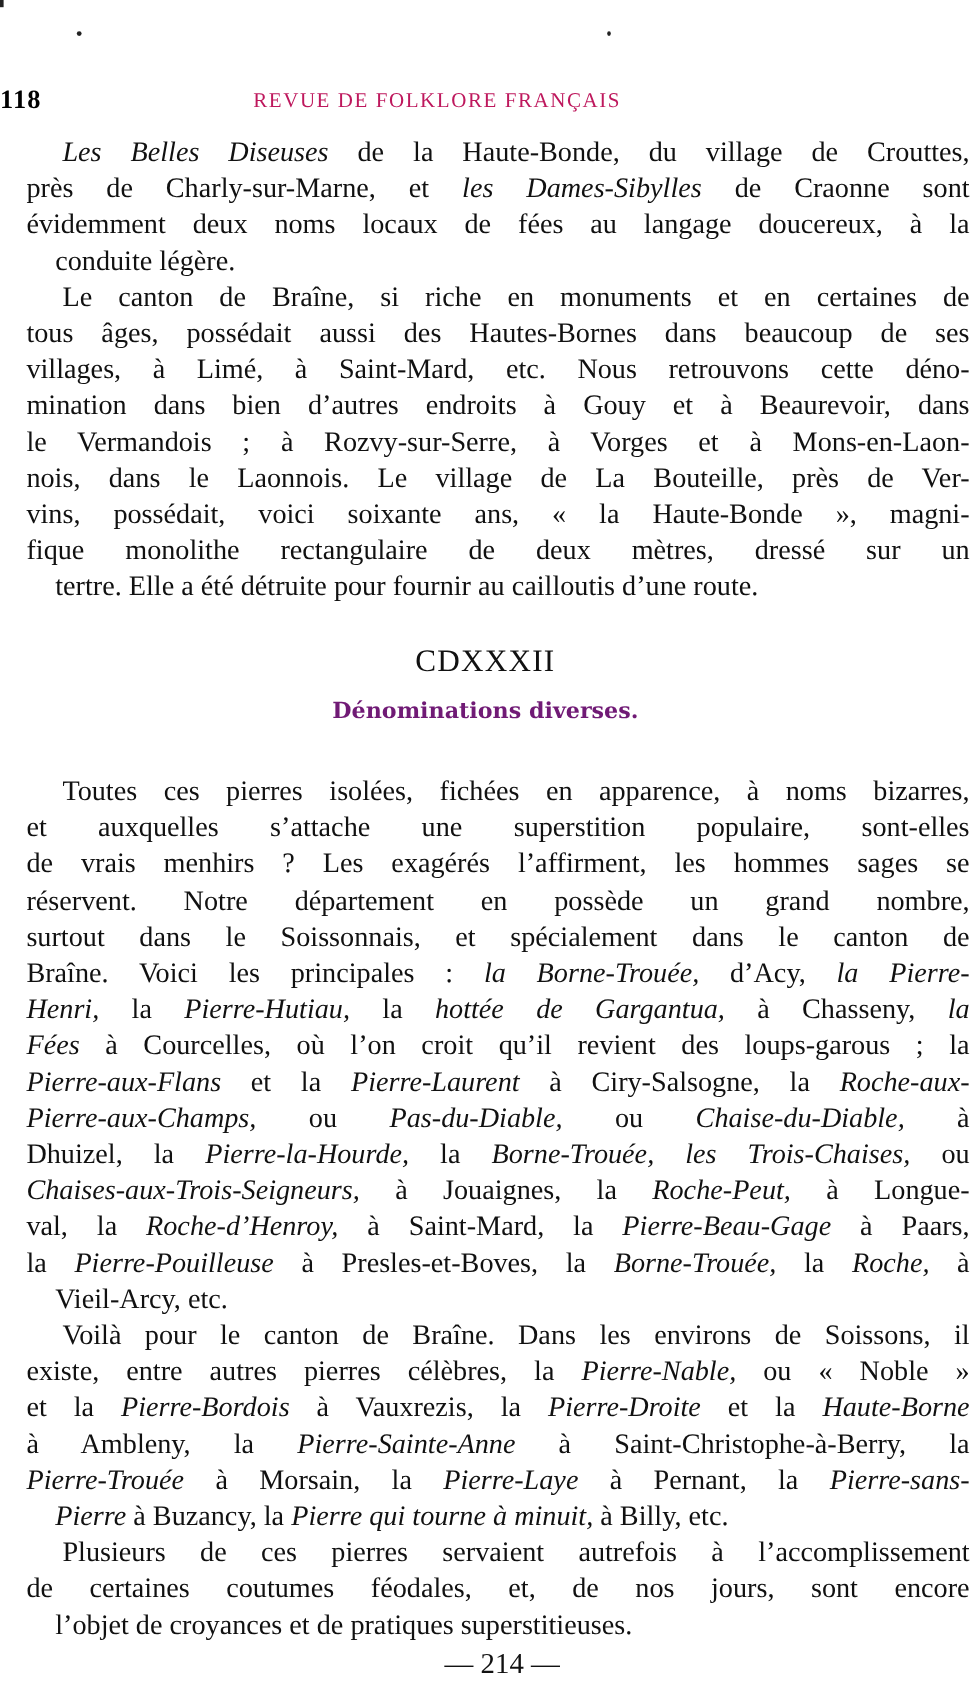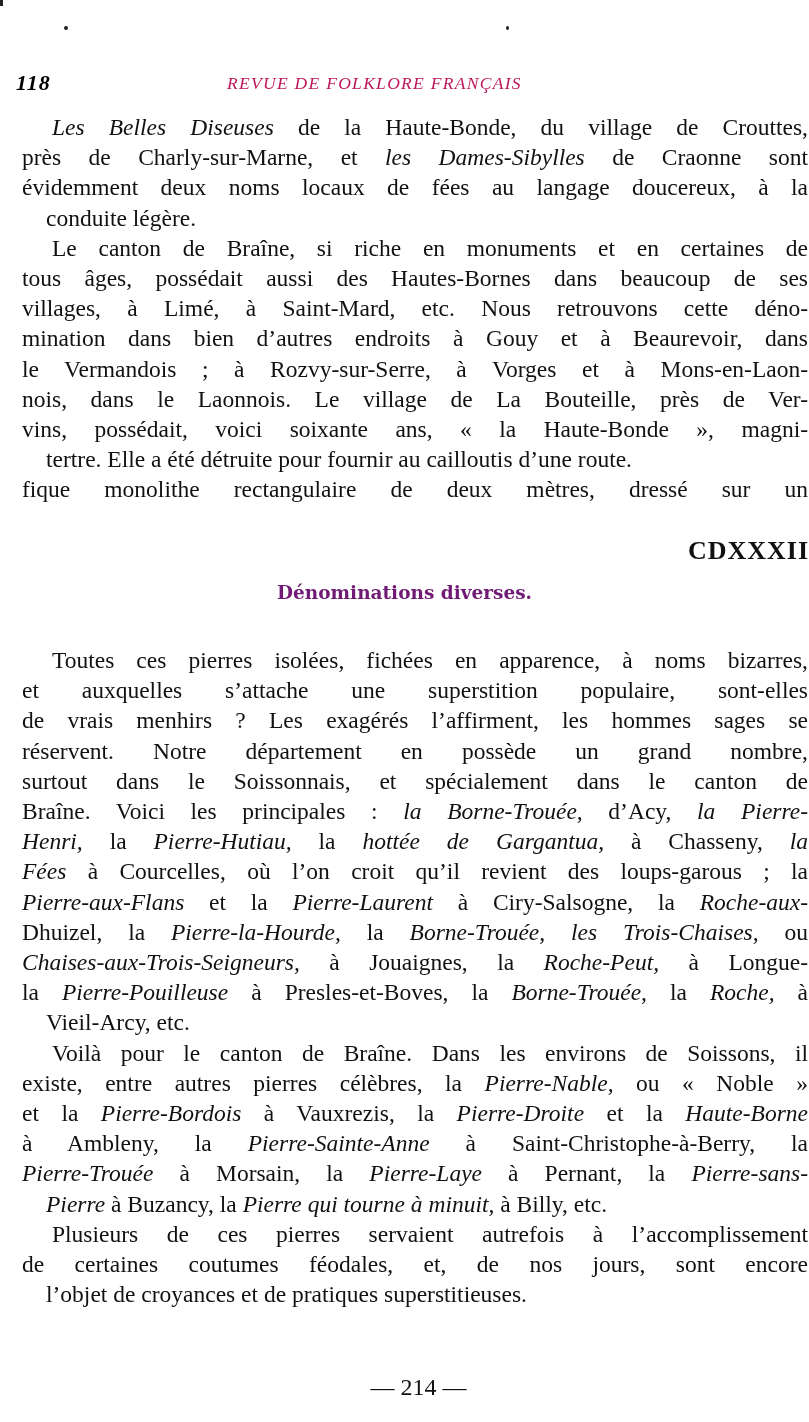--- a/index.html
+++ b/index.html
@@ -2,21 +2,21 @@
 <html><head>
   <meta charset="utf-8">
   <style>
     html, body { margin: 0; padding: 0; background: #ffffff; }
     body {
       width: 809px; height: 1422px; position: relative; overflow: hidden;
       font-family: "Liberation Serif", "DejaVu Serif", serif; color: #111;
     }
     .speck { position: absolute; background: #222; border-radius: 50%; }
     .header {
-      position: absolute; top: 70px; left: 16px; right: 0; height: 30px; font-style: italic;
+      position: absolute; top: 70px; left: 0; right: 0; height: 30px;
     }
     .page-num {
       position: absolute; left: 0; top: 0;
       font-family: "Liberation Serif", serif; font-weight: bold; font-size: 22px;
       letter-spacing: 1px; color: #000;
     }
     .running-head {
       position: absolute; left: 211px; top: 3px;
       font-size: 17.5px; letter-spacing: 1.3px; color: #be185d; text-align: right;
     }
@@ -24,22 +24,22 @@
       position: absolute; left: 22px; width: 786px;
       font-size: 23.5px; line-height: 30.2px; text-align: justify;
       text-align-last: auto;
     }
     .p { margin: 0; text-indent: 30px; }
     .p .line { display: block; text-align: justify; text-align-last: justify; text-indent: 0; white-space: nowrap; }
     .p .line.last { text-align-last: left; margin-left: 24px; }
     .p .line.first { padding-left: 30px; }
     i { font-style: italic; }
     .section-num {
-      position: absolute; top: 536px; left: 0; width: 809px; text-align: right;
-      font-size: 26px; letter-spacing: 1px; color: #111; font-weight: bold;
+      position: absolute; top: 536px; left: 0; width: 809px; text-align: center;
+      font-size: 26px; letter-spacing: 1px; color: #111;
     }
     .section-title {
       position: absolute; top: 582px; left: 0; width: 809px; text-align: center;
       font-family: "DejaVu Serif", serif; font-weight: bold; font-size: 18.5px; color: #701a75;
     }
     .footer {
       position: absolute; top: 1374px; left: 14px; width: 809px; text-align: center;
       font-size: 24px; color: #111;
     }
   </style>
@@ -63,41 +63,43 @@
       <span class="line last"><span>conduite légère.</span></span>
     </p>
     <p class="p">
       <span class="line first"><span>Le canton de Braîne, si riche en monuments et en certaines de</span></span>
       <span class="line"><span>tous âges, possédait aussi des Hautes-Bornes dans beaucoup de ses</span></span>
       <span class="line"><span>villages, à Limé, à Saint-Mard, etc. Nous retrouvons cette déno-</span></span>
       <span class="line"><span>mination dans bien d’autres endroits à Gouy et à Beaurevoir, dans</span></span>
       <span class="line"><span>le Vermandois ; à Rozvy-sur-Serre, à Vorges et à Mons-en-Laon-</span></span>
       <span class="line"><span>nois, dans le Laonnois. Le village de La Bouteille, près de Ver-</span></span>
       <span class="line"><span>vins, possédait, voici soixante ans, « la Haute-Bonde », magni-</span></span>
+      <span class="line"><span>fique monolithe rectangulaire de deux mètres, dressé sur un</span></span>
       <span class="line last"><span>tertre. Elle a été détruite pour fournir au cailloutis d’une route.</span></span>
-      <span class="line"><span>fique monolithe rectangulaire de deux mètres, dressé sur un</span></span>
     </p>
   </div>
 
 <div class="section-num">CDXXXII</div>
 <div class="section-title">Dénominations diverses.</div>
 
 <div class="body-text" id="block-after" style="top:645px;">
     <p class="p">
       <span class="line first"><span>Toutes ces pierres isolées, fichées en apparence, à noms bizarres,</span></span>
       <span class="line"><span>et auxquelles s’attache une superstition populaire, sont-elles</span></span>
       <span class="line"><span>de vrais menhirs ? Les exagérés l’affirment, les hommes sages se</span></span>
       <span class="line"><span>réservent. Notre département en possède un grand nombre,</span></span>
       <span class="line"><span>surtout dans le Soissonnais, et spécialement dans le canton de</span></span>
       <span class="line"><span>Braîne. Voici les principales : </span><i>la Borne-Trouée,</i><span> d’Acy, </span><i>la Pierre-</i></span>
       <span class="line"><i>Henri,</i><span> la </span><i>Pierre-Hutiau,</i><span> la </span><i>hottée de Gargantua,</i><span> à Chasseny, </span><i>la</i></span>
       <span class="line"><i>Fées</i><span> à Courcelles, où l’on croit qu’il revient des loups-garous ; la</span></span>
       <span class="line"><i>Pierre-aux-Flans</i><span> et la </span><i>Pierre-Laurent</i><span> à Ciry-Salsogne, la </span><i>Roche-aux-</i></span>
+      <span class="line"><i>Pierre-aux-Champs,</i><span> ou </span><i>Pas-du-Diable,</i><span> ou </span><i>Chaise-du-Diable,</i><span> à</span></span>
       <span class="line"><span>Dhuizel, la </span><i>Pierre-la-Hourde,</i><span> la </span><i>Borne-Trouée, les Trois-Chaises,</i><span> ou</span></span>
       <span class="line"><i>Chaises-aux-Trois-Seigneurs,</i><span> à Jouaignes, la </span><i>Roche-Peut,</i><span> à Longue-</span></span>
+      <span class="line"><span>val, la </span><i>Roche-d’Henroy,</i><span> à Saint-Mard, la </span><i>Pierre-Beau-Gage</i><span> à Paars,</span></span>
       <span class="line"><span>la </span><i>Pierre-Pouilleuse</i><span> à Presles-et-Boves, la </span><i>Borne-Trouée,</i><span> la </span><i>Roche,</i><span> à</span></span>
       <span class="line last"><span>Vieil-Arcy, etc.</span></span>
     </p>
     <p class="p">
       <span class="line first"><span>Voilà pour le canton de Braîne. Dans les environs de Soissons, il</span></span>
       <span class="line"><span>existe, entre autres pierres célèbres, la </span><i>Pierre-Nable,</i><span> ou « Noble »</span></span>
       <span class="line"><span>et la </span><i>Pierre-Bordois</i><span> à Vauxrezis, la </span><i>Pierre-Droite</i><span> et la </span><i>Haute-Borne</i></span>
       <span class="line"><span>à Ambleny, la </span><i>Pierre-Sainte-Anne</i><span> à Saint-Christophe-à-Berry, la</span></span>
       <span class="line"><i>Pierre-Trouée</i><span> à Morsain, la </span><i>Pierre-Laye</i><span> à Pernant, la </span><i>Pierre-sans-</i></span>
       <span class="line last"><i>Pierre</i><span> à Buzancy, la </span><i>Pierre qui tourne à minuit,</i><span> à Billy, etc.</span></span>

